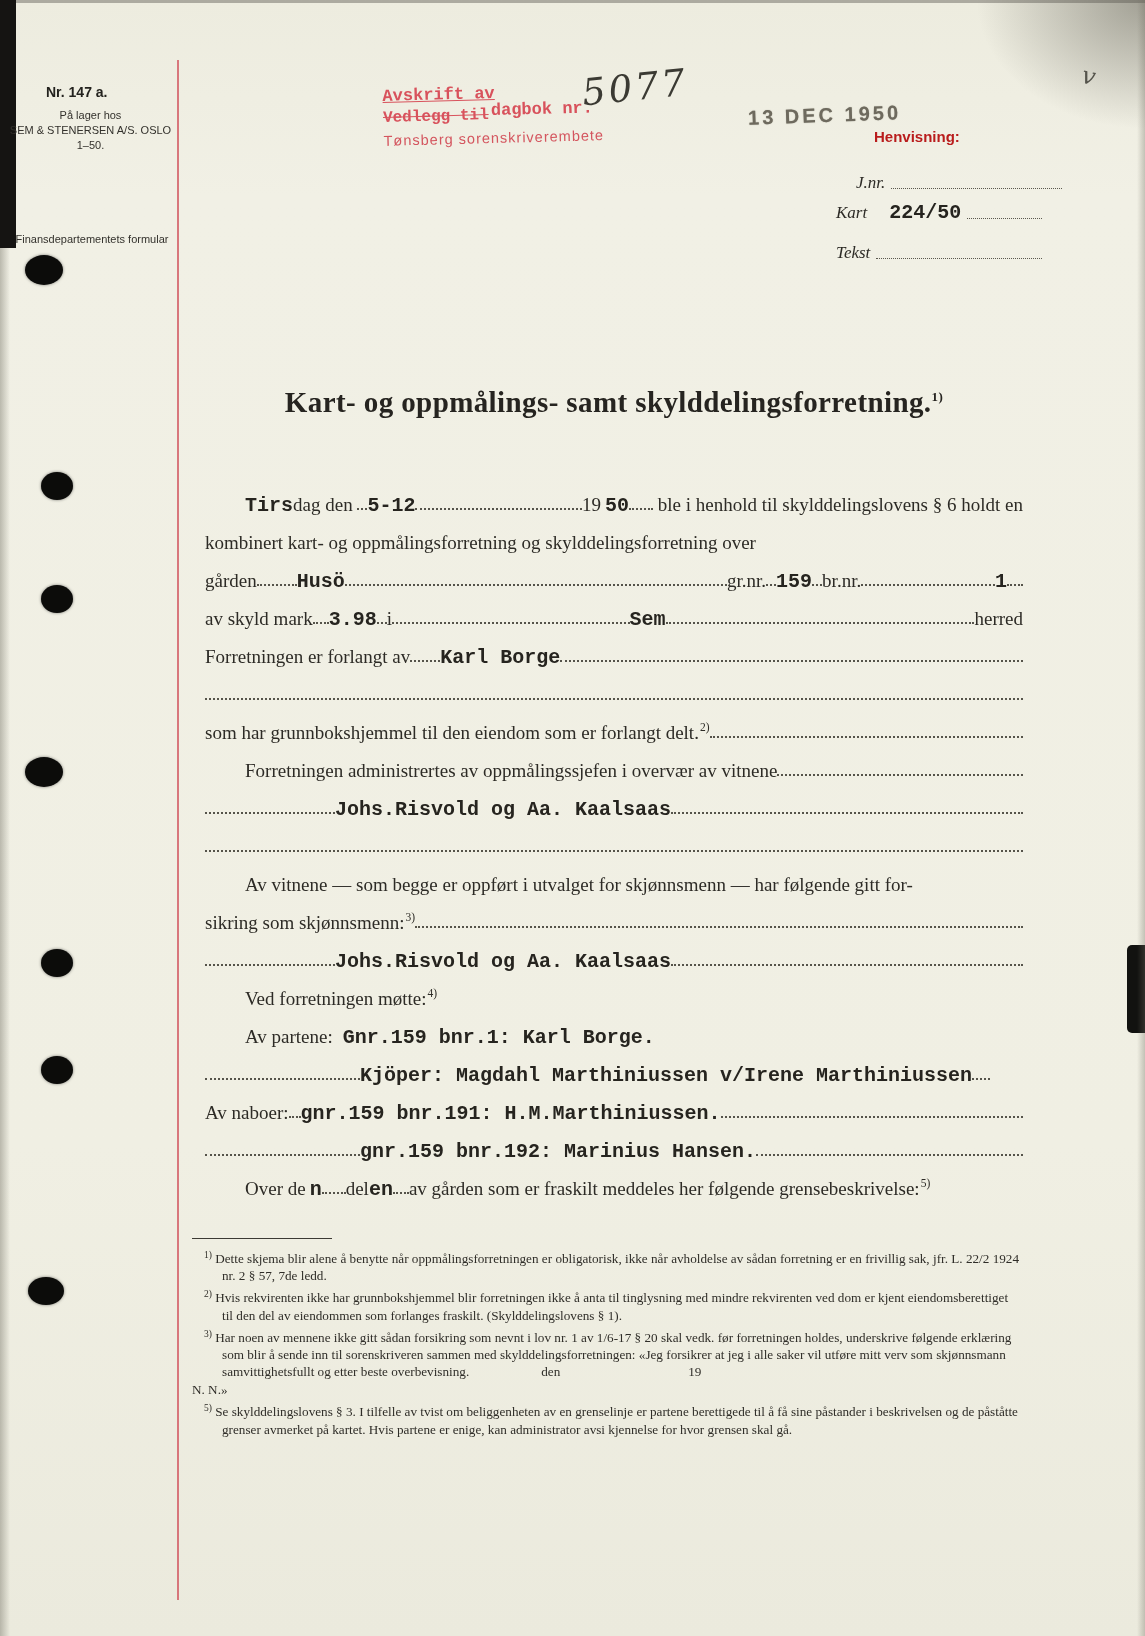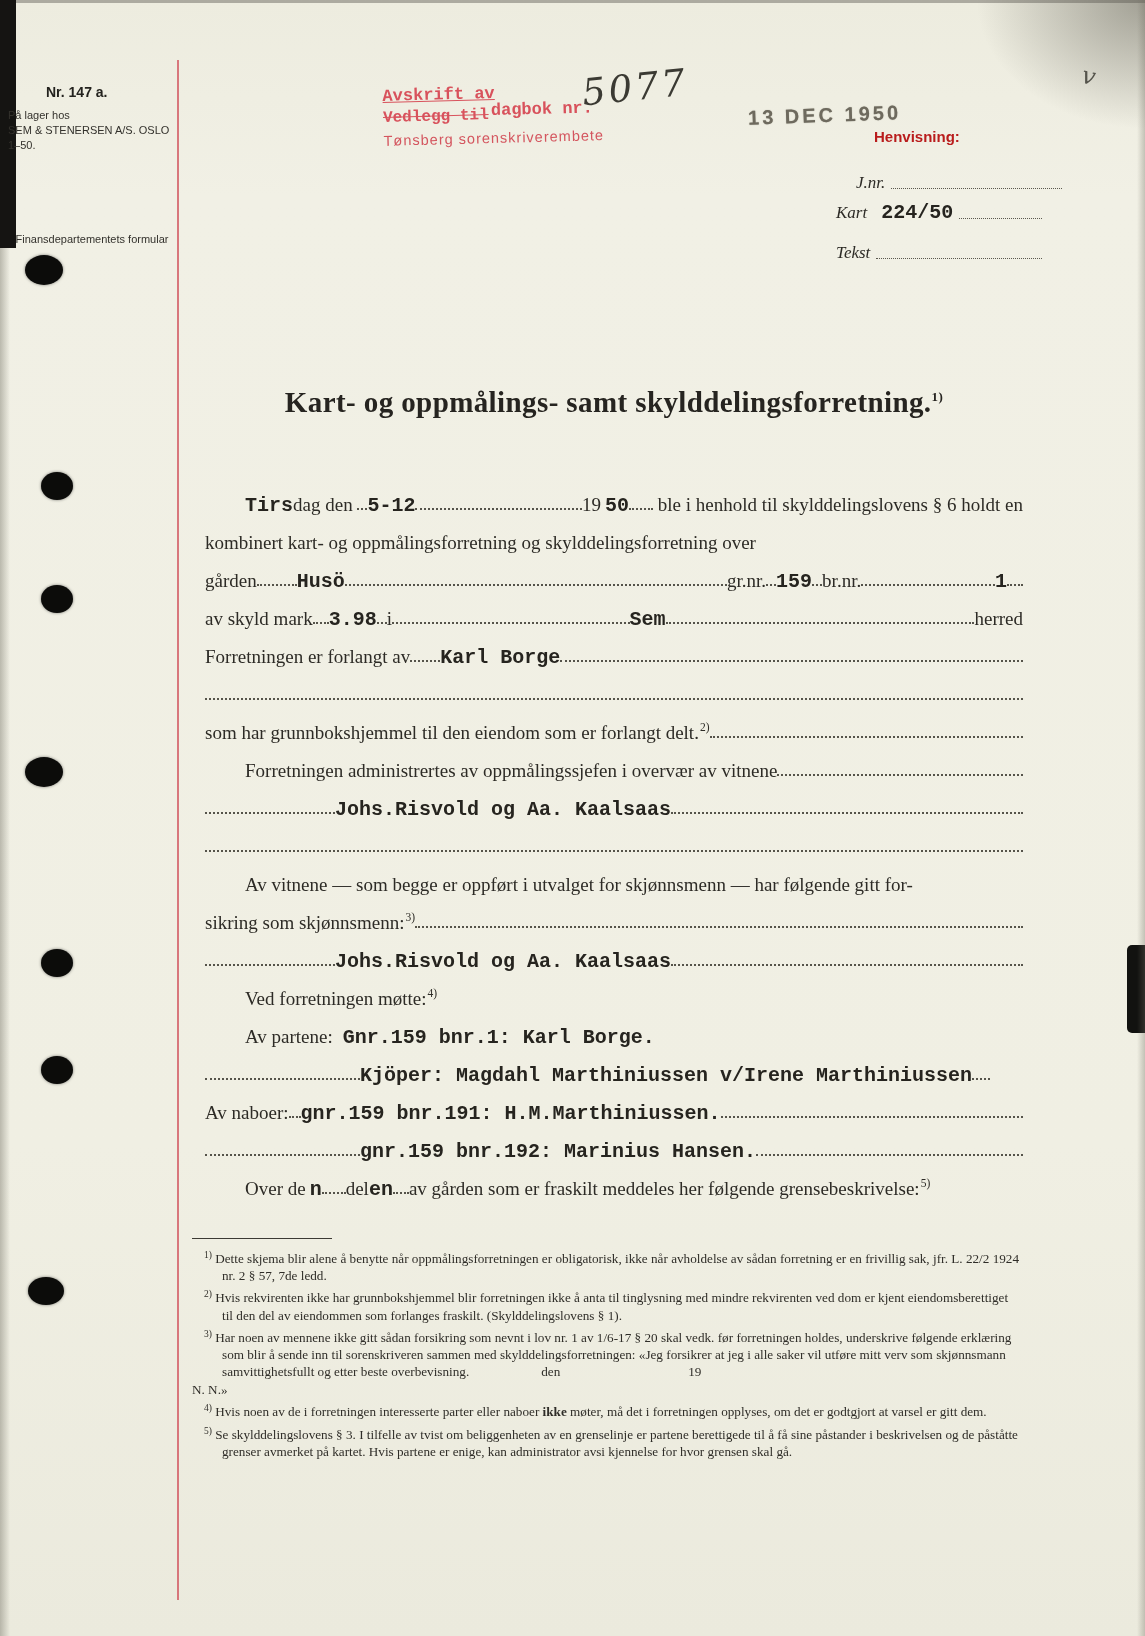--- a/index.html
+++ b/index.html
@@ -15,39 +15,39 @@
   .corner-tr{position:absolute;right:0;top:0;width:170px;height:130px;background:radial-gradient(ellipse at top right,rgba(86,84,74,.5),rgba(86,84,74,0) 70%);}
   .edge-right-blob{position:absolute;right:0;top:945px;width:18px;height:88px;background:#121210;border-radius:5px 0 0 5px;}
   .edge-right-shade{position:absolute;right:0;top:0;width:8px;bottom:0;background:linear-gradient(270deg,rgba(110,108,96,.35),rgba(110,108,96,0));}
 
   .red-rule{position:absolute;left:177px;top:60px;bottom:36px;width:2px;background:#d4626a;opacity:.85;}
 
   .hole{position:absolute;background:#0c0c0a;border-radius:50%;box-shadow:0 0 3px rgba(0,0,0,.5);}
 
   
   .m-nr{position:absolute;left:46px;top:84px;font-family:"Liberation Sans",sans-serif;font-weight:700;font-size:14px;color:#23221e;}
-  .m-stock{position:absolute;left:8px;top:108px;width:165px;font-family:"Liberation Sans",sans-serif;font-size:11px;line-height:15px;color:#33312c;}
+  .m-stock{position:absolute;left:8px;top:108px;width:165px;text-align:center;font-family:"Liberation Sans",sans-serif;font-size:11px;line-height:15px;color:#33312c;}
   .m-form{position:absolute;left:8px;top:233px;width:168px;text-align:center;font-family:"Liberation Sans",sans-serif;font-size:11px;color:#33312c;}
 
   
   .stamp-group{position:absolute;left:383px;top:84px;transform:rotate(-1.5deg);color:#d8525c;font-family:"Liberation Mono","DejaVu Sans Mono",monospace;}
   .st-avskrift{font-size:17px;font-weight:700;text-decoration:underline;}
   .st-vedlegg{font-size:16px;font-weight:700;text-decoration:line-through;margin-top:3px;}
   .st-dagbok{position:absolute;left:108px;top:17px;font-size:17px;font-weight:700;white-space:nowrap;}
   .st-office{margin-top:6px;font-family:"Liberation Sans",sans-serif;font-size:14.5px;letter-spacing:1px;color:#d4565f;white-space:nowrap;}
   .handwrite-nr{position:absolute;left:582px;top:66px;font-family:"DejaVu Serif",serif;font-style:italic;font-size:37px;color:#3b3a33;transform:rotate(-6deg);letter-spacing:3px;}
   .date-stamp{position:absolute;left:748px;top:104px;font-family:"Liberation Sans",sans-serif;font-weight:700;font-size:20px;letter-spacing:3px;color:#6e6a5e;transform:rotate(-2deg);text-shadow:0 0 1px rgba(110,106,94,.6);}
   .hand-v{position:absolute;left:1082px;top:62px;font-family:"DejaVu Serif",serif;font-style:italic;font-size:24px;color:#55544c;transform:rotate(12deg);}
 
   
   .henvisning{position:absolute;left:874px;top:128px;font-family:"Liberation Sans",sans-serif;font-weight:700;font-size:15px;color:#b91c1c;}
   .ref-row{position:absolute;left:836px;width:206px;display:flex;align-items:flex-end;height:26px;}
   .ref-label{font-style:italic;font-size:17px;white-space:pre;padding-bottom:1px;}
   .ref-dots{flex:1;border-bottom:1.5px dotted #5a584e;margin-bottom:5px;margin-left:6px;}
-  .ref-val{font-family:"Liberation Mono","DejaVu Sans Mono",monospace;font-weight:700;font-size:20px;margin-left:14px;padding-bottom:0;color:#26241f;white-space:pre;text-align:right;}
+  .ref-val{font-family:"Liberation Mono","DejaVu Sans Mono",monospace;font-weight:700;font-size:20px;margin-left:22px;padding-bottom:0;color:#26241f;white-space:pre;text-align:right;}
 
   
   .title{position:absolute;left:205px;top:386px;width:818px;text-align:center;font-weight:700;font-size:29px;letter-spacing:.4px;color:#262420;}
   .title sup{font-size:13px;}
 
   
   .bodyform{position:absolute;left:205px;top:480px;width:818px;}
   .line{display:flex;align-items:flex-end;height:38px;}
   .printed{font-size:19px;color:#2d2b26;white-space:pre;padding-bottom:2px;}
   .typed{font-family:"Liberation Mono","DejaVu Sans Mono",monospace;font-size:20px;font-weight:700;color:#26241f;white-space:pre;padding-bottom:1px;}
@@ -268,16 +268,15 @@
 <div class="footnotes">
   <div class="fn-sep"></div>
 
   <div class="fn"><sup>1)</sup> <span>Dette skjema blir alene å benytte når oppmålingsforretningen er obligatorisk, ikke når avholdelse av sådan forretning er en frivillig sak, jfr. L. 22/2 1924 nr. 2 § 57, 7de ledd.</span></div>
 
   <div class="fn"><sup>2)</sup> <span>Hvis rekvirenten ikke har grunnbokshjemmel blir forretningen ikke å anta til tinglysning med mindre rekvirenten ved dom er kjent eiendomsberettiget til den del av eiendommen som forlanges fraskilt. (Skylddelingslovens § 1).</span></div>
 
   <div class="fn"><sup>3)</sup> <span>Har noen av mennene ikke gitt sådan forsikring som nevnt i lov nr. 1 av 1/6-17 § 20 skal vedk. før forretningen holdes, underskrive følgende erklæring som blir å sende inn til sorenskriveren sammen med skylddelingsforretningen: «Jeg forsikrer at jeg i alle saker vil utføre mitt verv som skjønnsmann samvittighetsfullt og etter beste overbevisning.</span><span class="gap60">den</span><span class="gap120">19</span></div>
   <div class="fn-sig">N. N.»</div>
 
-  <div class="fn"><sup>4)</sup> <span>Hvis noen av de i forretningen interesserte parter eller naboer </span><b>ikke</b><span> møter, må det i forretningen opplyses, om det er godtgjort at varsel er gitt dem.</span></div>
 
   <div class="fn"><sup>5)</sup> <span>Se skylddelingslovens § 3. I tilfelle av tvist om beliggenheten av en grenselinje er partene berettigede til å få sine påstander i beskrivelsen og de påståtte grenser avmerket på kartet. Hvis partene er enige, kan administrator avsi kjennelse for hvor grensen skal gå.</span></div>
 </div>
 
 </body></html>

